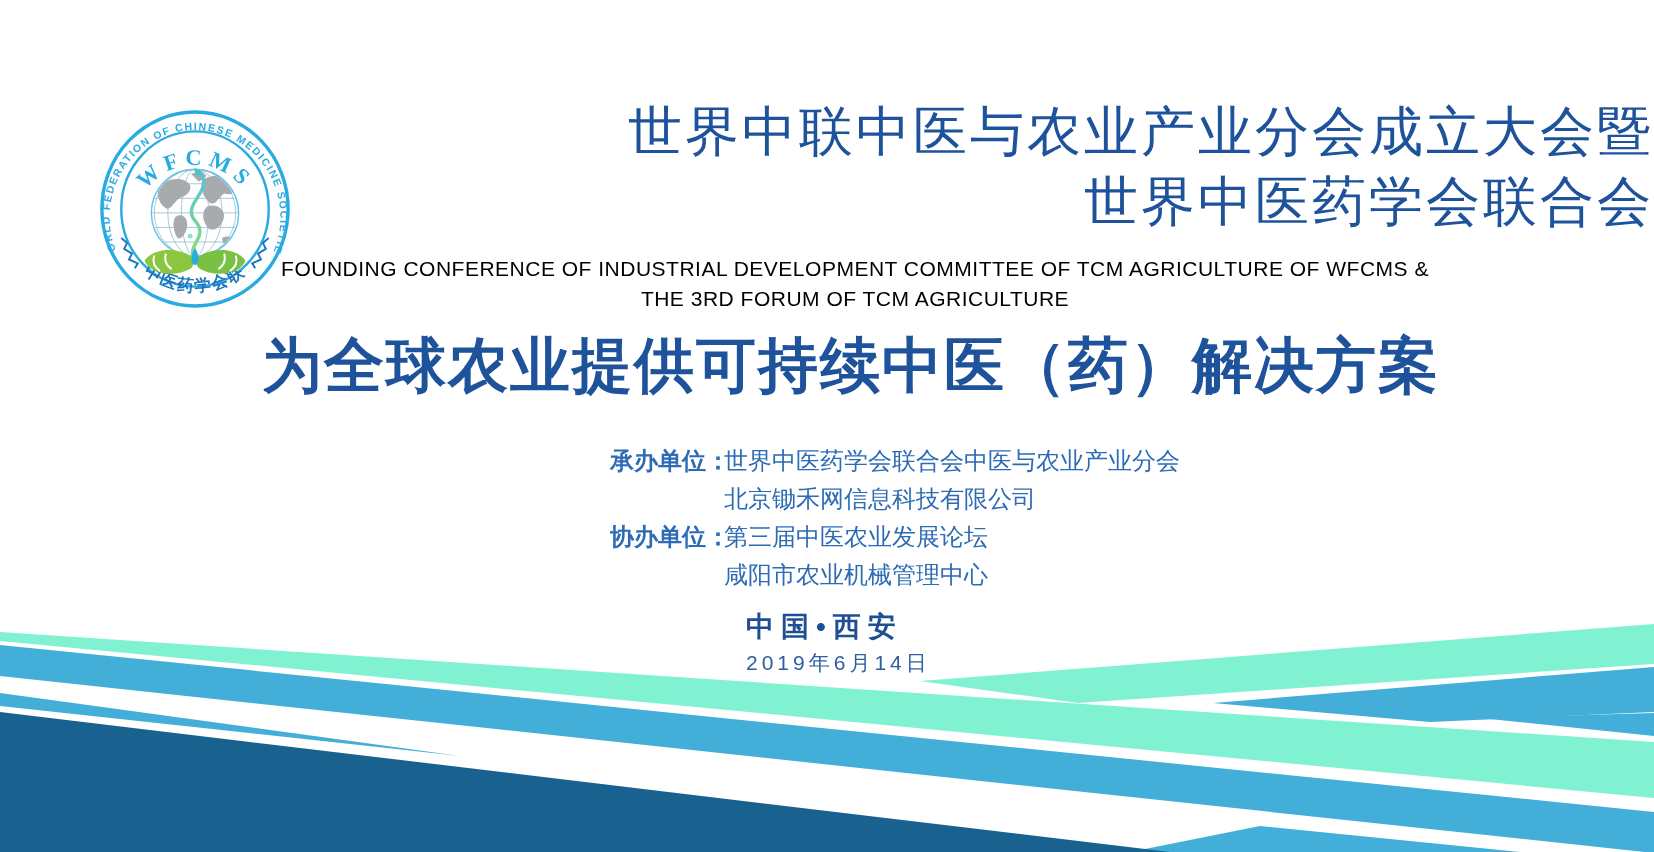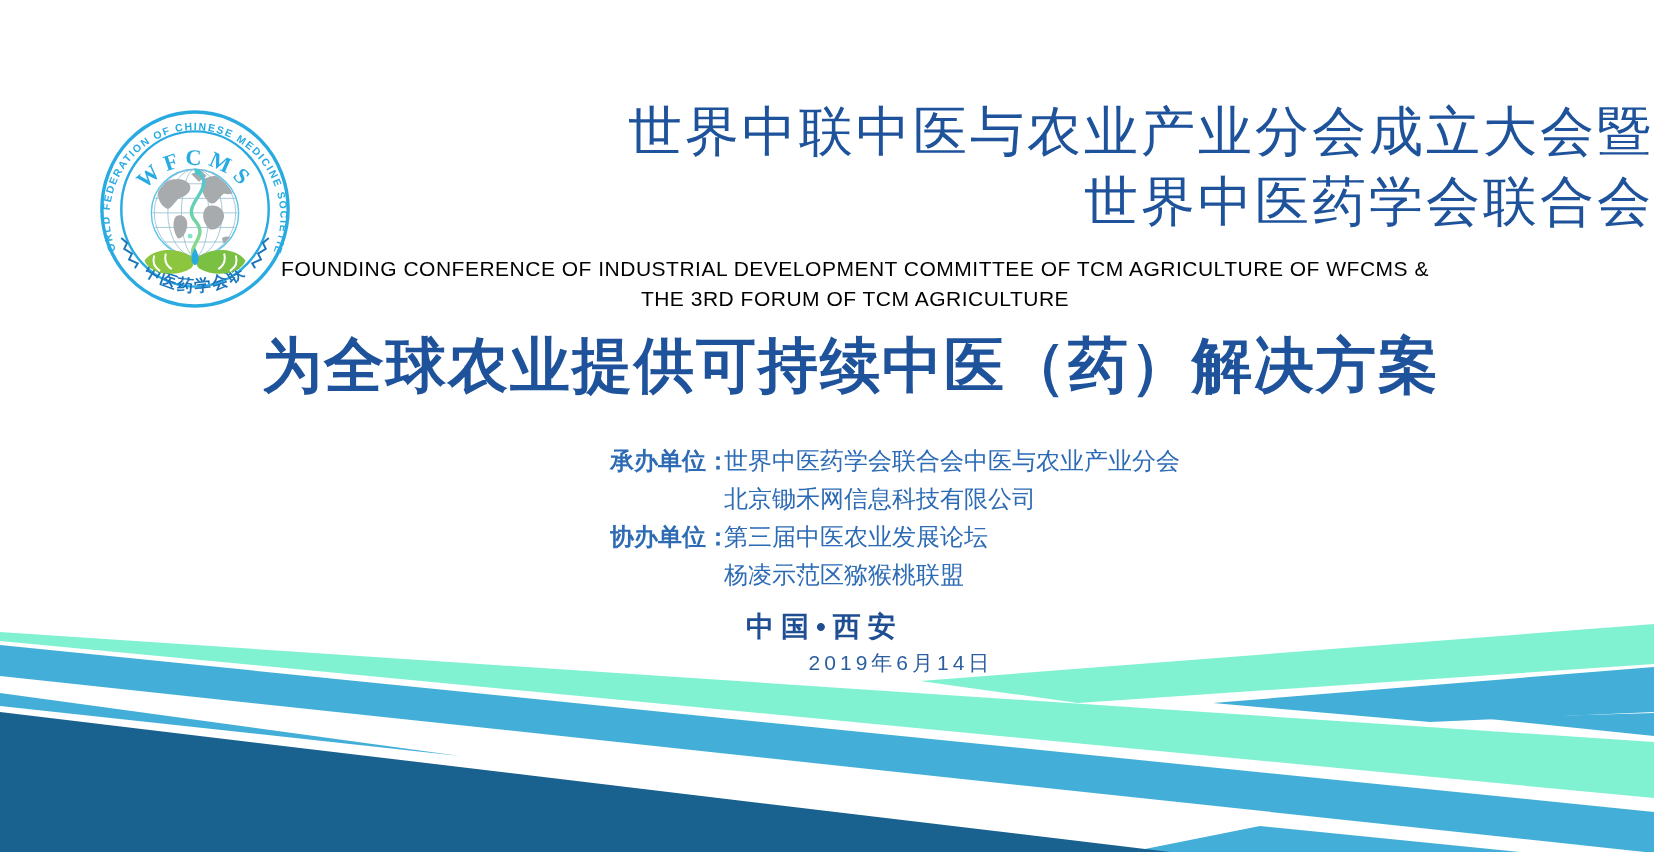--- a/index.html
+++ b/index.html
@@ -31,21 +31,21 @@
     font-size:24px; color:#2D6BB5; line-height:38px; white-space:nowrap;
   }
   .org-row { height:38px; }
   .org-label { display:inline-block; width:114px; font-weight:bold;margin-left:22px; }
   .loc {
     position:absolute; left:746px; width:310px; top:608px; text-align:left;
     font-size:28px; font-weight:bold; color:#1F4E92; letter-spacing:7px;
     white-space:nowrap;
   }
   .date {
-    position:absolute; left:746px; width:310px; top:649px; text-align:center;
+    position:absolute; left:746px; width:310px; top:649px; 
     font-size:21px; color:#2D5F9F; letter-spacing:4px; white-space:nowrap;
   }
   .logo-band-text { font-family:"Liberation Sans", sans-serif; font-size:10.8px; font-weight:bold; letter-spacing:1.6px; }
   .logo-acronym  { font-family:"Liberation Serif", serif; font-size:23px; font-weight:bold; letter-spacing:6px; }
   .logo-cjk      { font-family:"Liberation Sans", sans-serif; font-size:17px; font-weight:bold; letter-spacing:2px; }
 </style>
 </head>
 <body>
 
 <div class="stage">
@@ -145,20 +145,20 @@
     <div class="org-row">
       <span class="org-label">承办单位：</span><span>世界中医药学会联合会中医与农业产业分会</span>
     </div>
     <div class="org-row">
       <span class="org-label"></span><span>北京锄禾网信息科技有限公司</span>
     </div>
     <div class="org-row">
       <span class="org-label">协办单位：</span><span>第三届中医农业发展论坛</span>
     </div>
     <div class="org-row">
-      <span class="org-label"></span><span>杨凌示范区猕猴桃联盟</span>
+      <span class="org-label"></span><span>咸阳市农业机械管理中心</span>
     </div>
   </div>
 
   <div class="loc">中国•西安</div>
   <div class="date">2019年6月14日</div>
 
 </div>
 
 </body></html>

